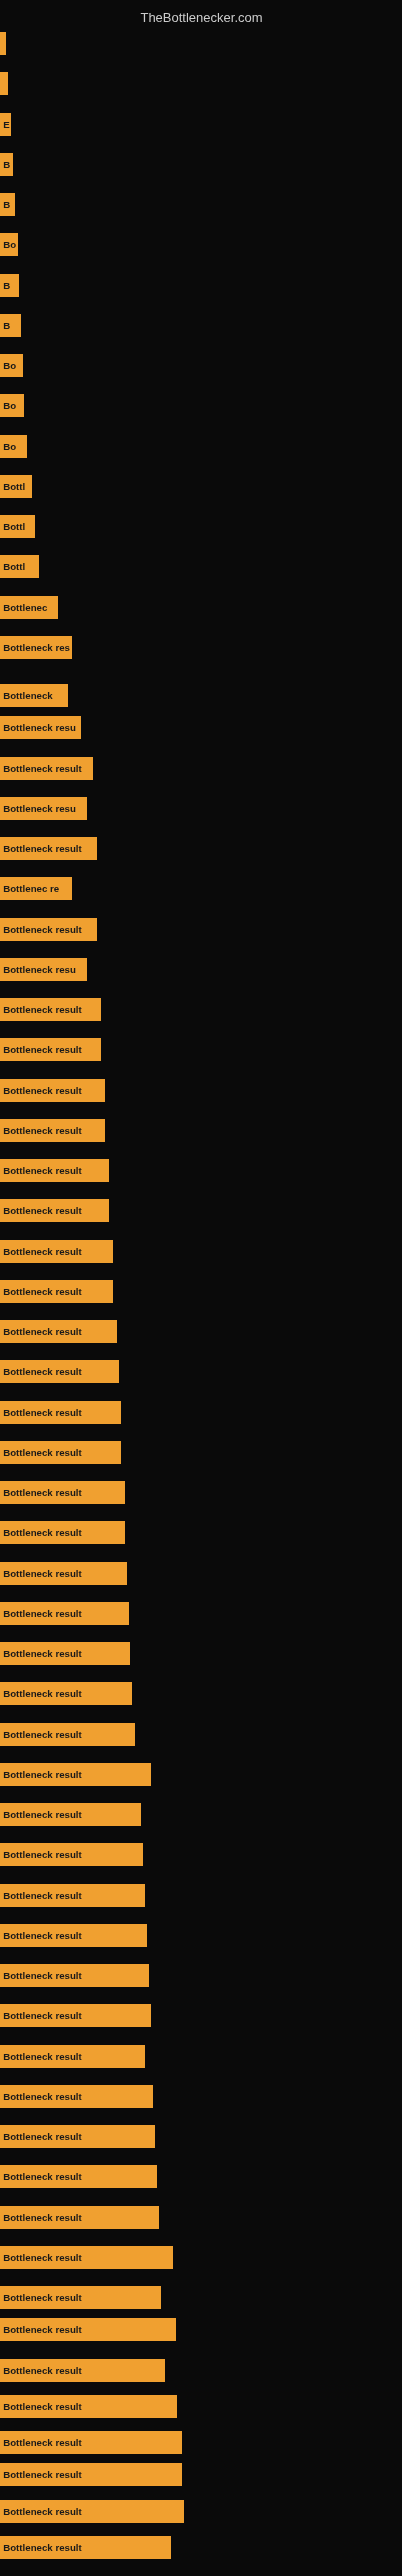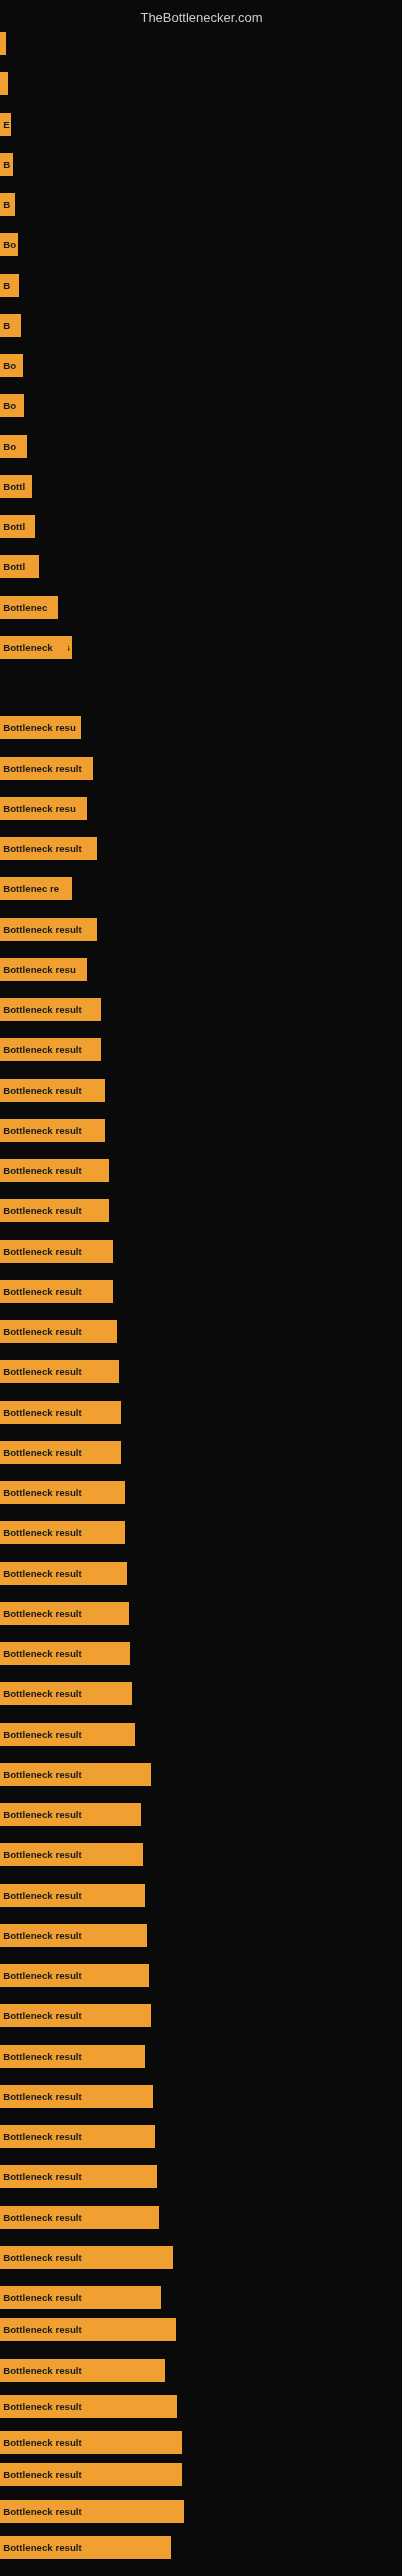--- a/index.html
+++ b/index.html
@@ -97,21 +97,21 @@
     </div>
     <div class="bar-container" style="top: 555px; left: 0px;">
       <div class="bar" style="width: 39px;">Bottl</div>
     </div>
     <div class="bar-container" style="top: 596px; left: 0px; text-align: center;">
       <div class="bar" style="width: 58px;">Bottlenec</div>
     </div>
     <div class="bar-container" style="top: 636px; left: 0px;">
       <div class="bar" style="width: 72px;">Bottleneck res</div>
     </div>
-    <div class="bar-container" style="top: 636px; left: 0px; justify-content: flex-end;">
+    <div class="bar-container" style="top: 684px; left: 0px; justify-content: flex-end;">
       <div class="bar" style="width: 68px;">Bottleneck</div>
     </div>
     <div class="bar-container" style="top: 716px; left: 0px;">
       <div class="bar" style="width: 81px;">Bottleneck resu</div>
     </div>
     <div class="bar-container" style="top: 757px; left: 0px;">
       <div class="bar" style="width: 93px;">Bottleneck result</div>
     </div>
     <div class="bar-container" style="top: 797px; left: 0px;">
       <div class="bar" style="width: 87px;">Bottleneck resu</div>

